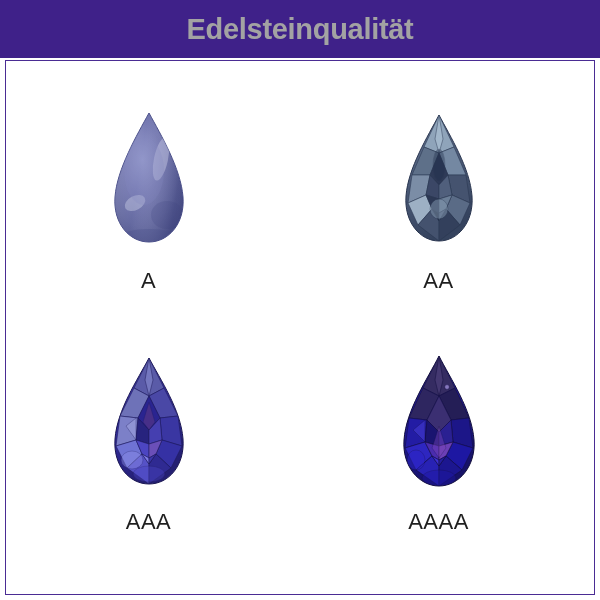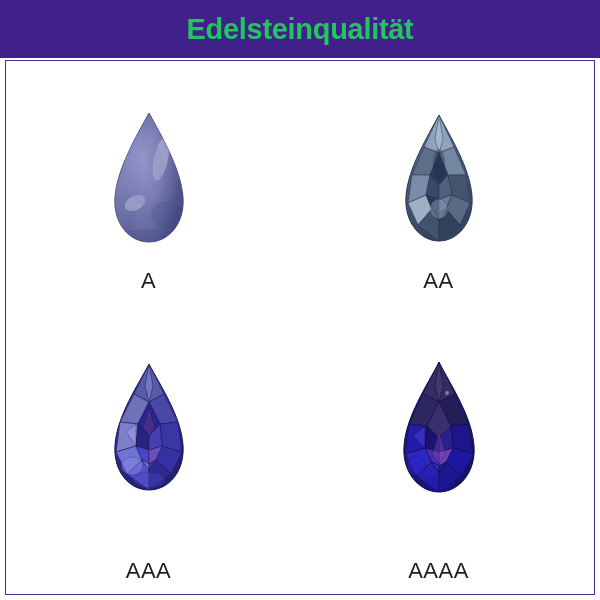--- a/index.html
+++ b/index.html
@@ -47,21 +47,21 @@
 
   .cell{
     position:absolute;
     width:295px; height:267px;
     display:flex;
     flex-direction:column;
     align-items:center;
     justify-content:flex-start;
   }
   .cell.r0{ top:0; }
-  .cell.r1{ top:254px;justify-content:space-between; }
+  .cell.r1{ top:248px; }
   .cell.c0{ left:-5px; }
   .cell.c1{ left:285px; }
 
   .gem-wrap{
     position:relative;
     width:86px; height:140px;
     display:flex; align-items:center; justify-content:center;
   }
   .cell.r0 .gem-wrap{ margin-top:47px; }
   .cell.r1 .gem-wrap{ margin-top:42px; }
@@ -77,21 +77,21 @@
     line-height:1;
   }
   .cell.r1 .grade-label{ margin-top:20px; }
 </style>
 </head>
 <body>
 
 <div class="page">
 
   <div class="header" style="background: rgb(63, 33, 137);">
-    <div class="header-title" style="color: #22c55e;">Edelsteinqualität</div>
+    <div class="header-title" style="color: #a3a3a3;">Edelsteinqualität</div>
   </div>
 
   <div class="body-frame" style="border-color: rgb(74, 44, 147);">
     <div class="grid">
 
       <div class="cell r0 c0">
         <div class="gem-wrap">
           <svg class="gem-svg" width="80" height="134" viewBox="0 0 80 134">
             <defs>
               <radialGradient id="cabA" cx="40%" cy="36%" r="72%">

